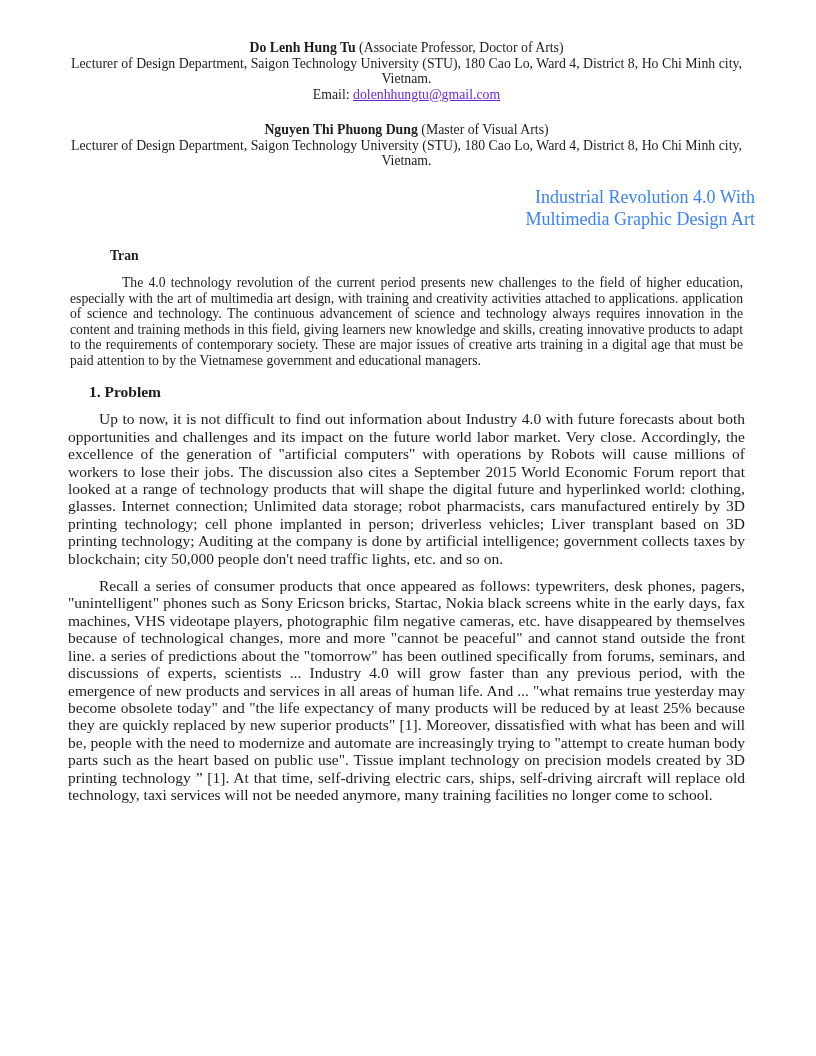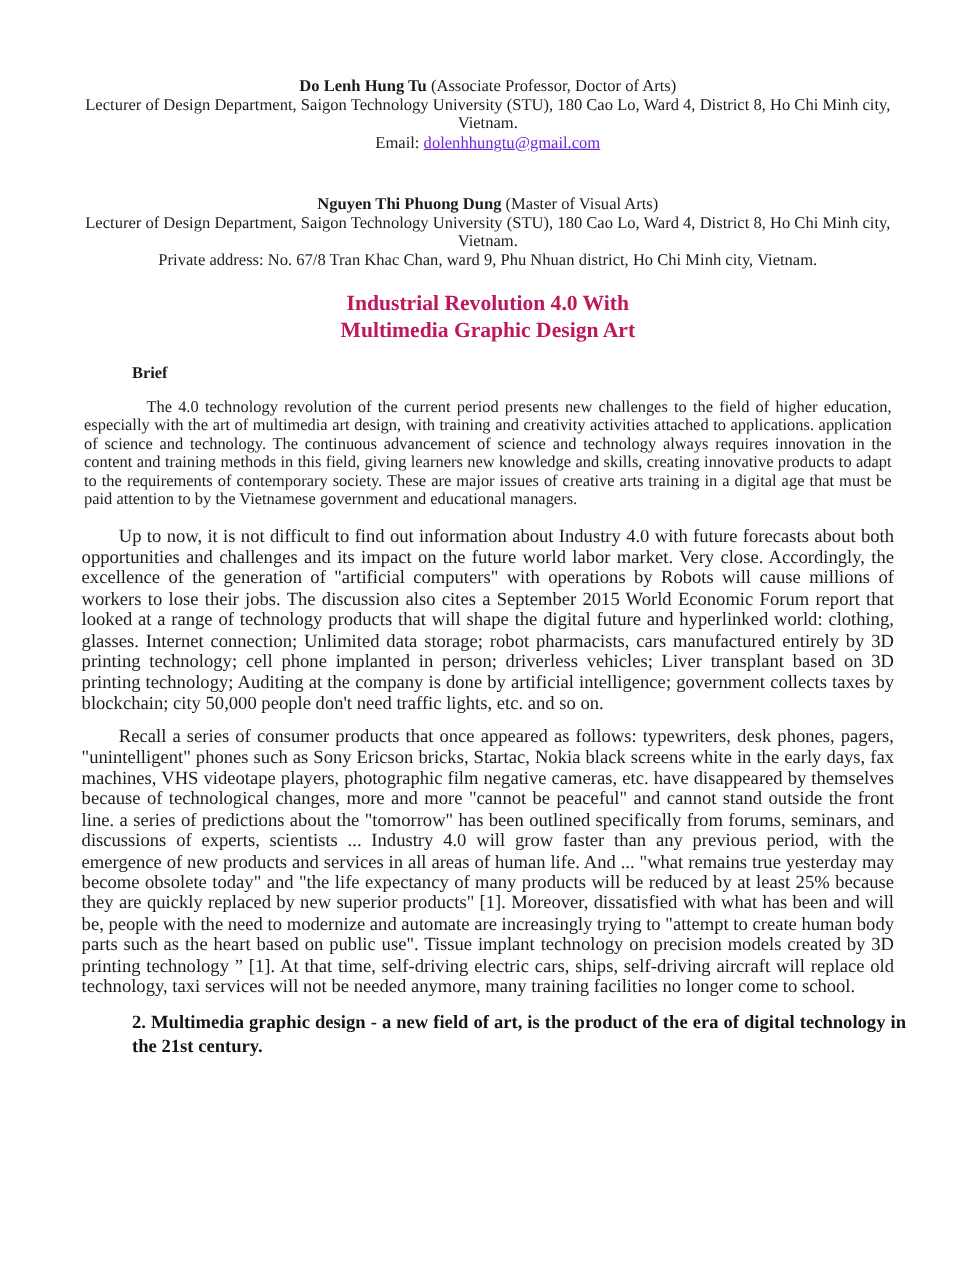--- a/index.html
+++ b/index.html
@@ -1,30 +1,30 @@
 <!DOCTYPE html>
 <html><head>
 <meta charset="utf-8">
 <style>
   html,body{margin:0;padding:0;background:#ffffff;}
   .page{
     position:relative;
     width:816px;height:1056px;
     box-sizing:border-box;
     background:#ffffff;
-    padding:64px 61px 0 58px;
+    padding:40px 61px 0 58px;
     font-family:"Liberation Serif","DejaVu Serif",serif;
     color:#1c1c1c;
     overflow:hidden;
   }
   .author-block{text-align:center;font-size:13.8px;line-height:15.5px;}
-  .author-block.second{margin-top:36px;}
+  .author-block.second{margin-top:20px;}
   .author-name{font-weight:bold;}
   a.email-link{color:#6d28d9;text-decoration:underline;cursor:pointer;}
-  .title{margin:17px 0 0 0;text-align:center;font-weight:bold;font-size:18px;line-height:22.5px;color:#be185d;}
+  .title{margin:17px 0 0 0;text-align:right;font-weight:normal;font-size:18px;line-height:22.5px;color:#3b82f6;}
   .brief{margin-top:17px;font-size:13.7px;line-height:15.5px;}
   .brief-heading{font-weight:bold;margin-left:52px;}
   .brief p{margin:12px;text-align:justify;text-indent:52px;}
   .keywords{font-style:italic;}
   .keywords .kw-label{font-weight:bold;font-style:italic;}
   .section{margin-top:15px;font-size:15.5px;line-height:17.4px;}
   .s-heading{font-weight:bold;text-indent:31px;}
   .section p{margin:10px;text-align:justify;text-indent:31px;}
   .s2-heading{margin:12px 0 0 52px;font-weight:bold;font-size:15.5px;line-height:19.5px;text-align:justify;color:#151515;}
 </style>
@@ -35,33 +35,32 @@
 
   <div class="author-block">
     <div><span class="author-name">Do Lenh Hung Tu</span><span> (Associate Professor, Doctor of Arts)</span></div>
     <div>Lecturer of Design Department, Saigon Technology University (STU), 180 Cao Lo, Ward 4, District 8, Ho Chi Minh city, Vietnam.</div>
     <div><span>Email: </span><a class="email-link" href="#">dolenhhungtu@gmail.com</a></div>
   </div>
 
   <div class="author-block second">
     <div><span class="author-name">Nguyen Thi Phuong Dung</span><span> (Master of Visual Arts)</span></div>
     <div>Lecturer of Design Department, Saigon Technology University (STU), 180 Cao Lo, Ward 4, District 8, Ho Chi Minh city, Vietnam.</div>
-    <div>Private address: No. 67/8 Tran Khac Chan, ward 9, Phu Nhuan district, Ho Chi Minh city, Vietnam.</div>
   </div>
 
   <div class="title">
     <span>Industrial Revolution 4.0 With</span><br>
     <span>Multimedia Graphic Design Art</span>
   </div>
 
   <div class="brief">
-    <div class="brief-heading">Brief</div>
+    <div class="brief-heading">Tran</div>
     <p>The 4.0 technology revolution of the current period presents new challenges to the field of higher education, especially with the art of multimedia art design, with training and creativity activities attached to applications. application of science and technology. The continuous advancement of science and technology always requires innovation in the content and training methods in this field, giving learners new knowledge and skills, creating innovative products to adapt to the requirements of contemporary society. These are major issues of creative arts training in a digital age that must be paid attention to by the Vietnamese government and educational managers.</p>
   </div>
 
   <div class="section">
+    <div class="s-heading">1. Problem</div>
     <p>Up to now, it is not difficult to find out information about Industry 4.0 with future forecasts about both opportunities and challenges and its impact on the future world labor market. Very close. Accordingly, the excellence of the generation of "artificial computers" with operations by Robots will cause millions of workers to lose their jobs. The discussion also cites a September 2015 World Economic Forum report that looked at a range of technology products that will shape the digital future and hyperlinked world: clothing, glasses. Internet connection; Unlimited data storage; robot pharmacists, cars manufactured entirely by 3D printing technology; cell phone implanted in person; driverless vehicles; Liver transplant based on 3D printing technology; Auditing at the company is done by artificial intelligence; government collects taxes by blockchain; city 50,000 people don't need traffic lights, etc. and so on.</p>
     <p>Recall a series of consumer products that once appeared as follows: typewriters, desk phones, pagers, "unintelligent" phones such as Sony Ericson bricks, Startac, Nokia black screens white in the early days, fax machines, VHS videotape players, photographic film negative cameras, etc. have disappeared by themselves because of technological changes, more and more "cannot be peaceful" and cannot stand outside the front line. a series of predictions about the "tomorrow" has been outlined specifically from forums, seminars, and discussions of experts, scientists ... Industry 4.0 will grow faster than any previous period, with the emergence of new products and services in all areas of human life. And ... "what remains true yesterday may become obsolete today" and "the life expectancy of many products will be reduced by at least 25% because they are quickly replaced by new superior products" [1]. Moreover, dissatisfied with what has been and will be, people with the need to modernize and automate are increasingly trying to "attempt to create human body parts such as the heart based on public use". Tissue implant technology on precision models created by 3D printing technology ” [1]. At that time, self-driving electric cars, ships, self-driving aircraft will replace old technology, taxi services will not be needed anymore, many training facilities no longer come to school.</p>
   </div>
 
-  <div class="s2-heading">2. Multimedia graphic design - a new field of art, is the product of the era of digital technology in the 21st century.</div>
 
 </div>
 
 </body></html>

